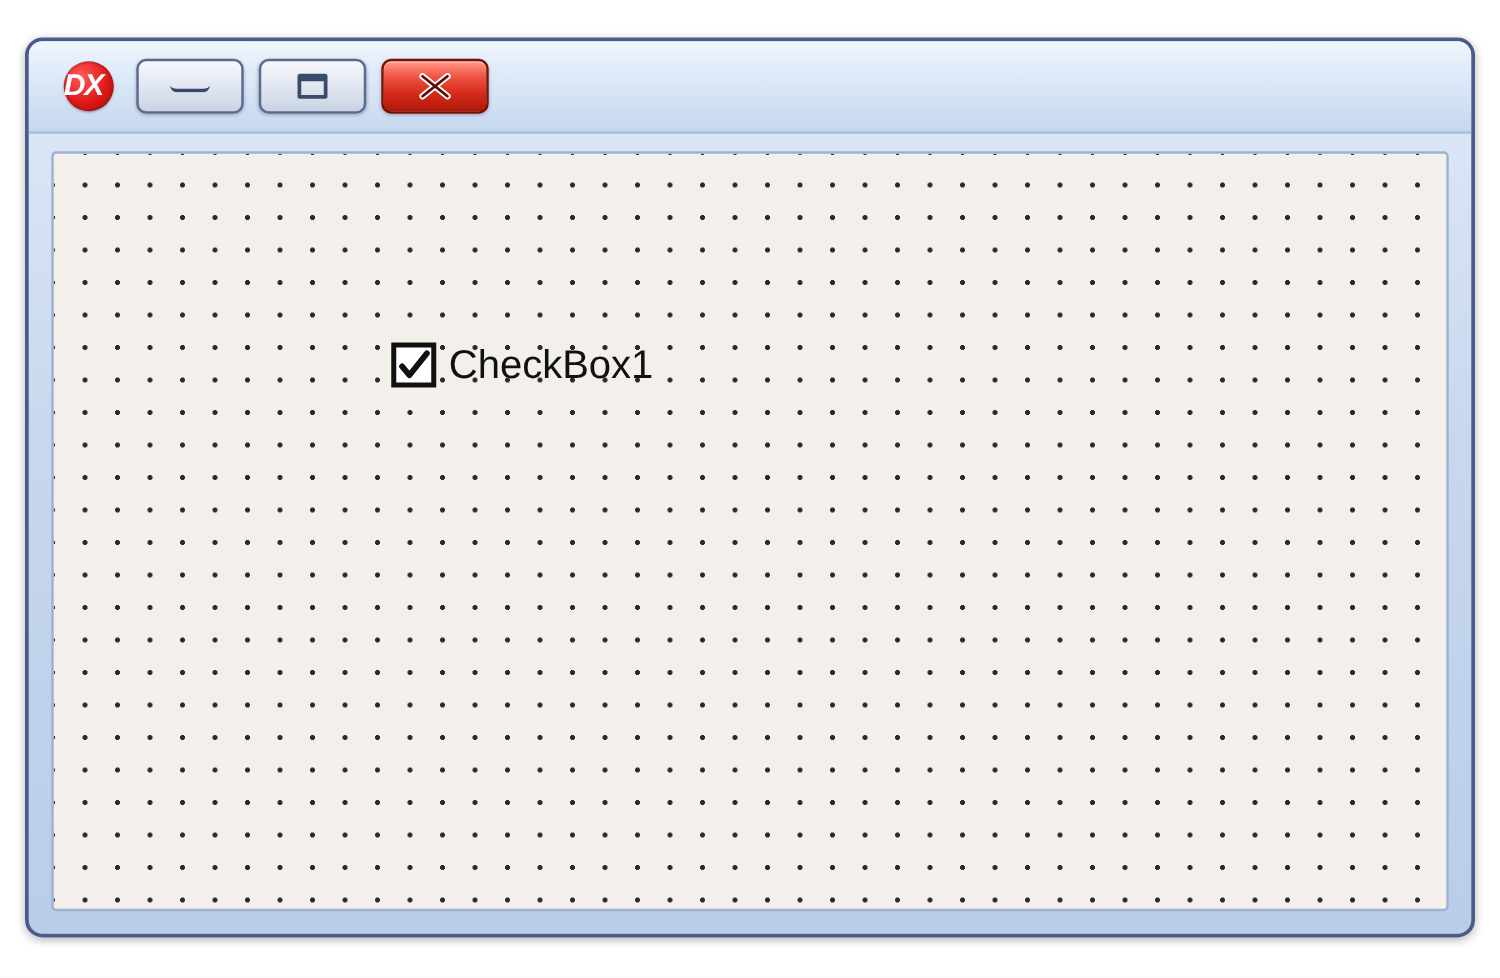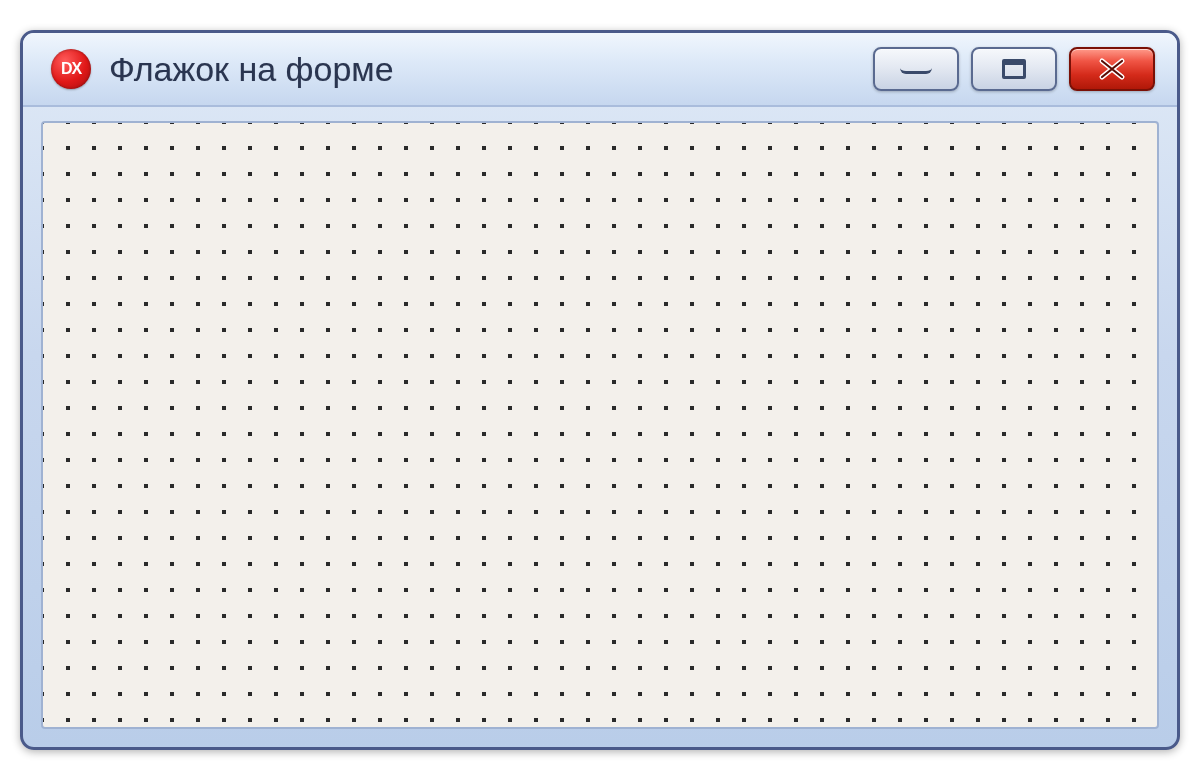--- a/index.html
+++ b/index.html
@@ -32,28 +32,29 @@
     padding: 0 22px 0 28px;
     border-bottom: 2px solid #a9bcdc;
   }
   .app-icon {
     width: 40px;
     height: 40px;
     border-radius: 50%;
     background: radial-gradient(circle at 35% 30%, #ff5a5a 0%, #e01818 55%, #a30e0e 100%);
     color: #fff;
     font-weight: 900;
-    font-size: 16px;
+    font-size: 24px;
     letter-spacing: -1px;
     display: flex;
     align-items: center;
-    justify-content: center;
+    justify-content: flex-start;
     margin-right: 18px;
     box-shadow: inset 0 0 3px rgba(0,0,0,0.4), 0 1px 2px rgba(0,0,0,0.3);
     flex: 0 0 auto;
+    font-style: italic;
   }
   .title-text {
     font-size: 34px;
     color: #2a3550;
     font-weight: 400;
     flex: 1 1 auto;
     text-shadow: 0 0 1px rgba(0,0,0,0.15);
   }
   .win-controls {
     display: flex;
@@ -149,37 +150,44 @@
 </style>
 </head>
 <body>
 
 <div class="window">
 
   <div class="titlebar">
     <div class="app-icon">
       <span>DX</span>
     </div>
-    <div class="title-text">Флажок на форме</div>
     <div class="win-controls">
       <div class="win-btn gray">
         <span class="min-glyph"></span>
       </div>
       <div class="win-btn gray">
         <span class="max-glyph"></span>
       </div>
       <div class="win-btn red">
         <span class="close-glyph">
           <svg width="30" height="24" viewBox="0 0 30 24">
             <path d="M5 4 L25 20 M25 4 L5 20" stroke="#fff" stroke-width="5" stroke-linecap="round"></path>
             <path d="M5 4 L25 20 M25 4 L5 20" stroke="#5a0c04" stroke-width="2.2" stroke-linecap="round"></path>
           </svg>
         </span>
       </div>
     </div>
   </div>
 
   <div class="client">
 
+    <div class="control" style="left:270px; top:150px;">
+      <span class="checkbox-box">
+        <svg width="28" height="28" viewBox="0 0 24 24">
+          <path d="M4 13 L9 19 L21 4" fill="none" stroke="#111" stroke-width="4" stroke-linecap="round" stroke-linejoin="round"></path>
+        </svg>
+      </span>
+      <span class="ctrl-label">CheckBox1</span>
+    </div>
 
 
   </div>
 </div>
 
 </body></html>

